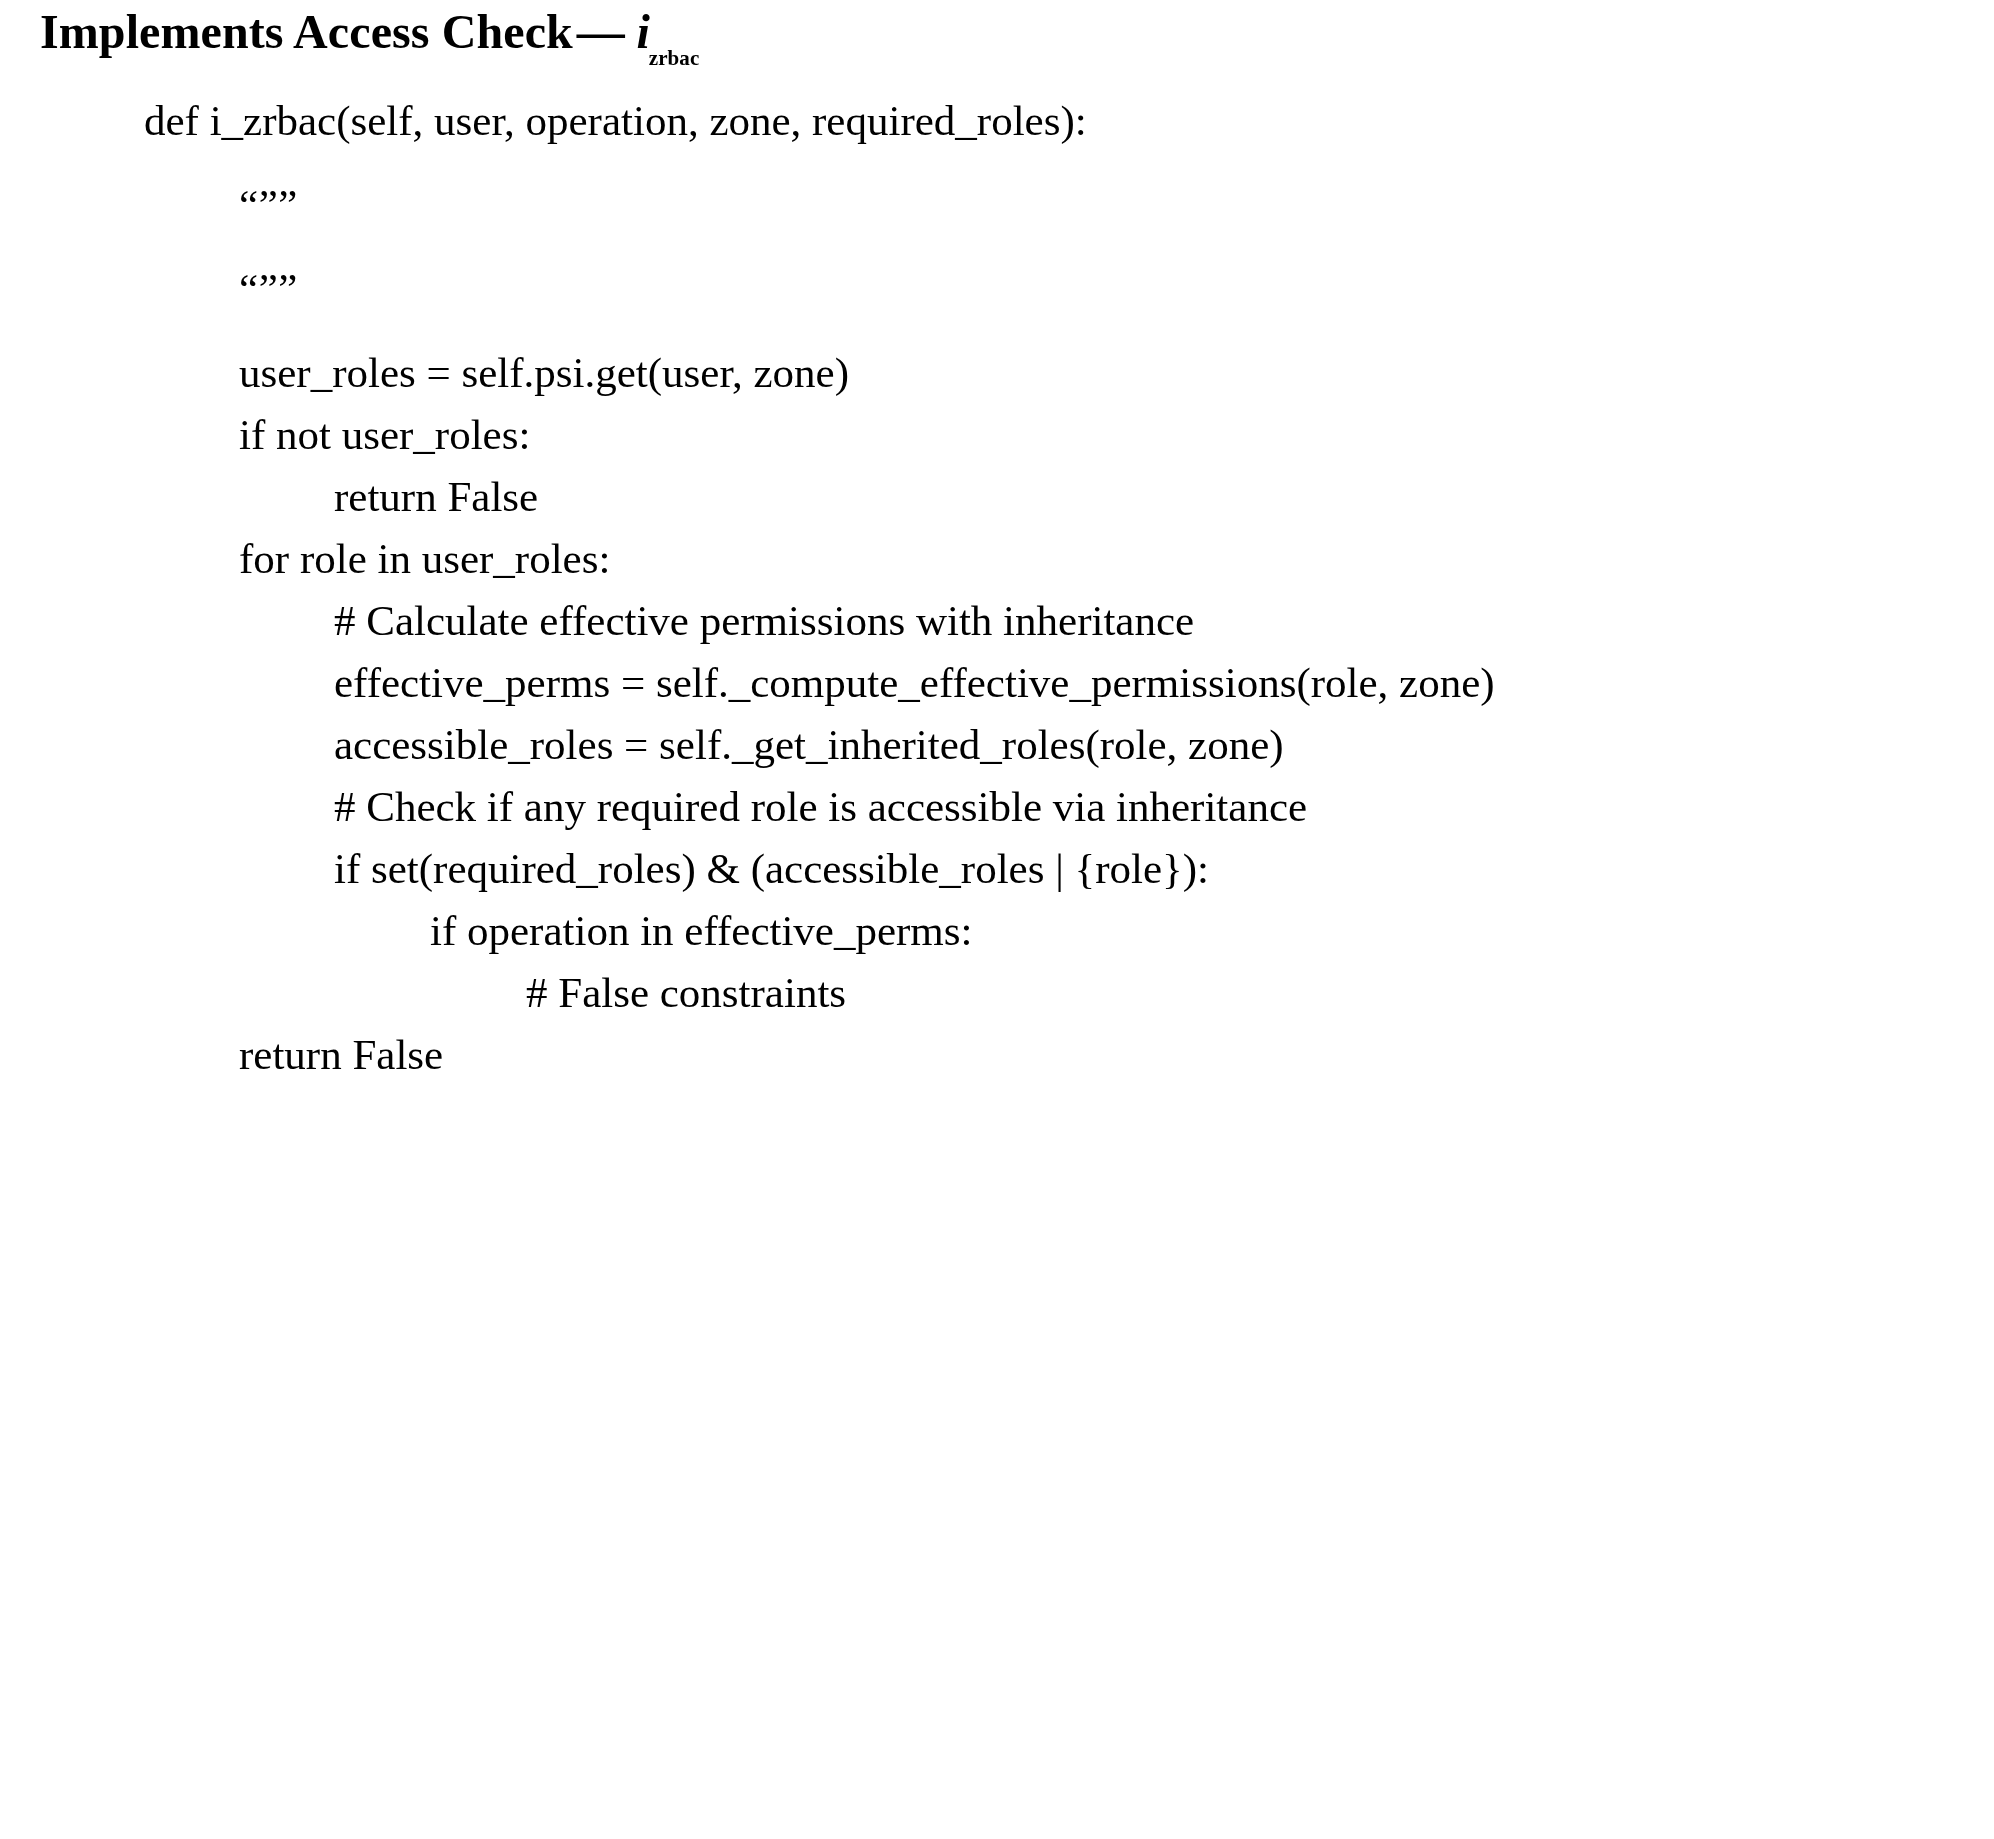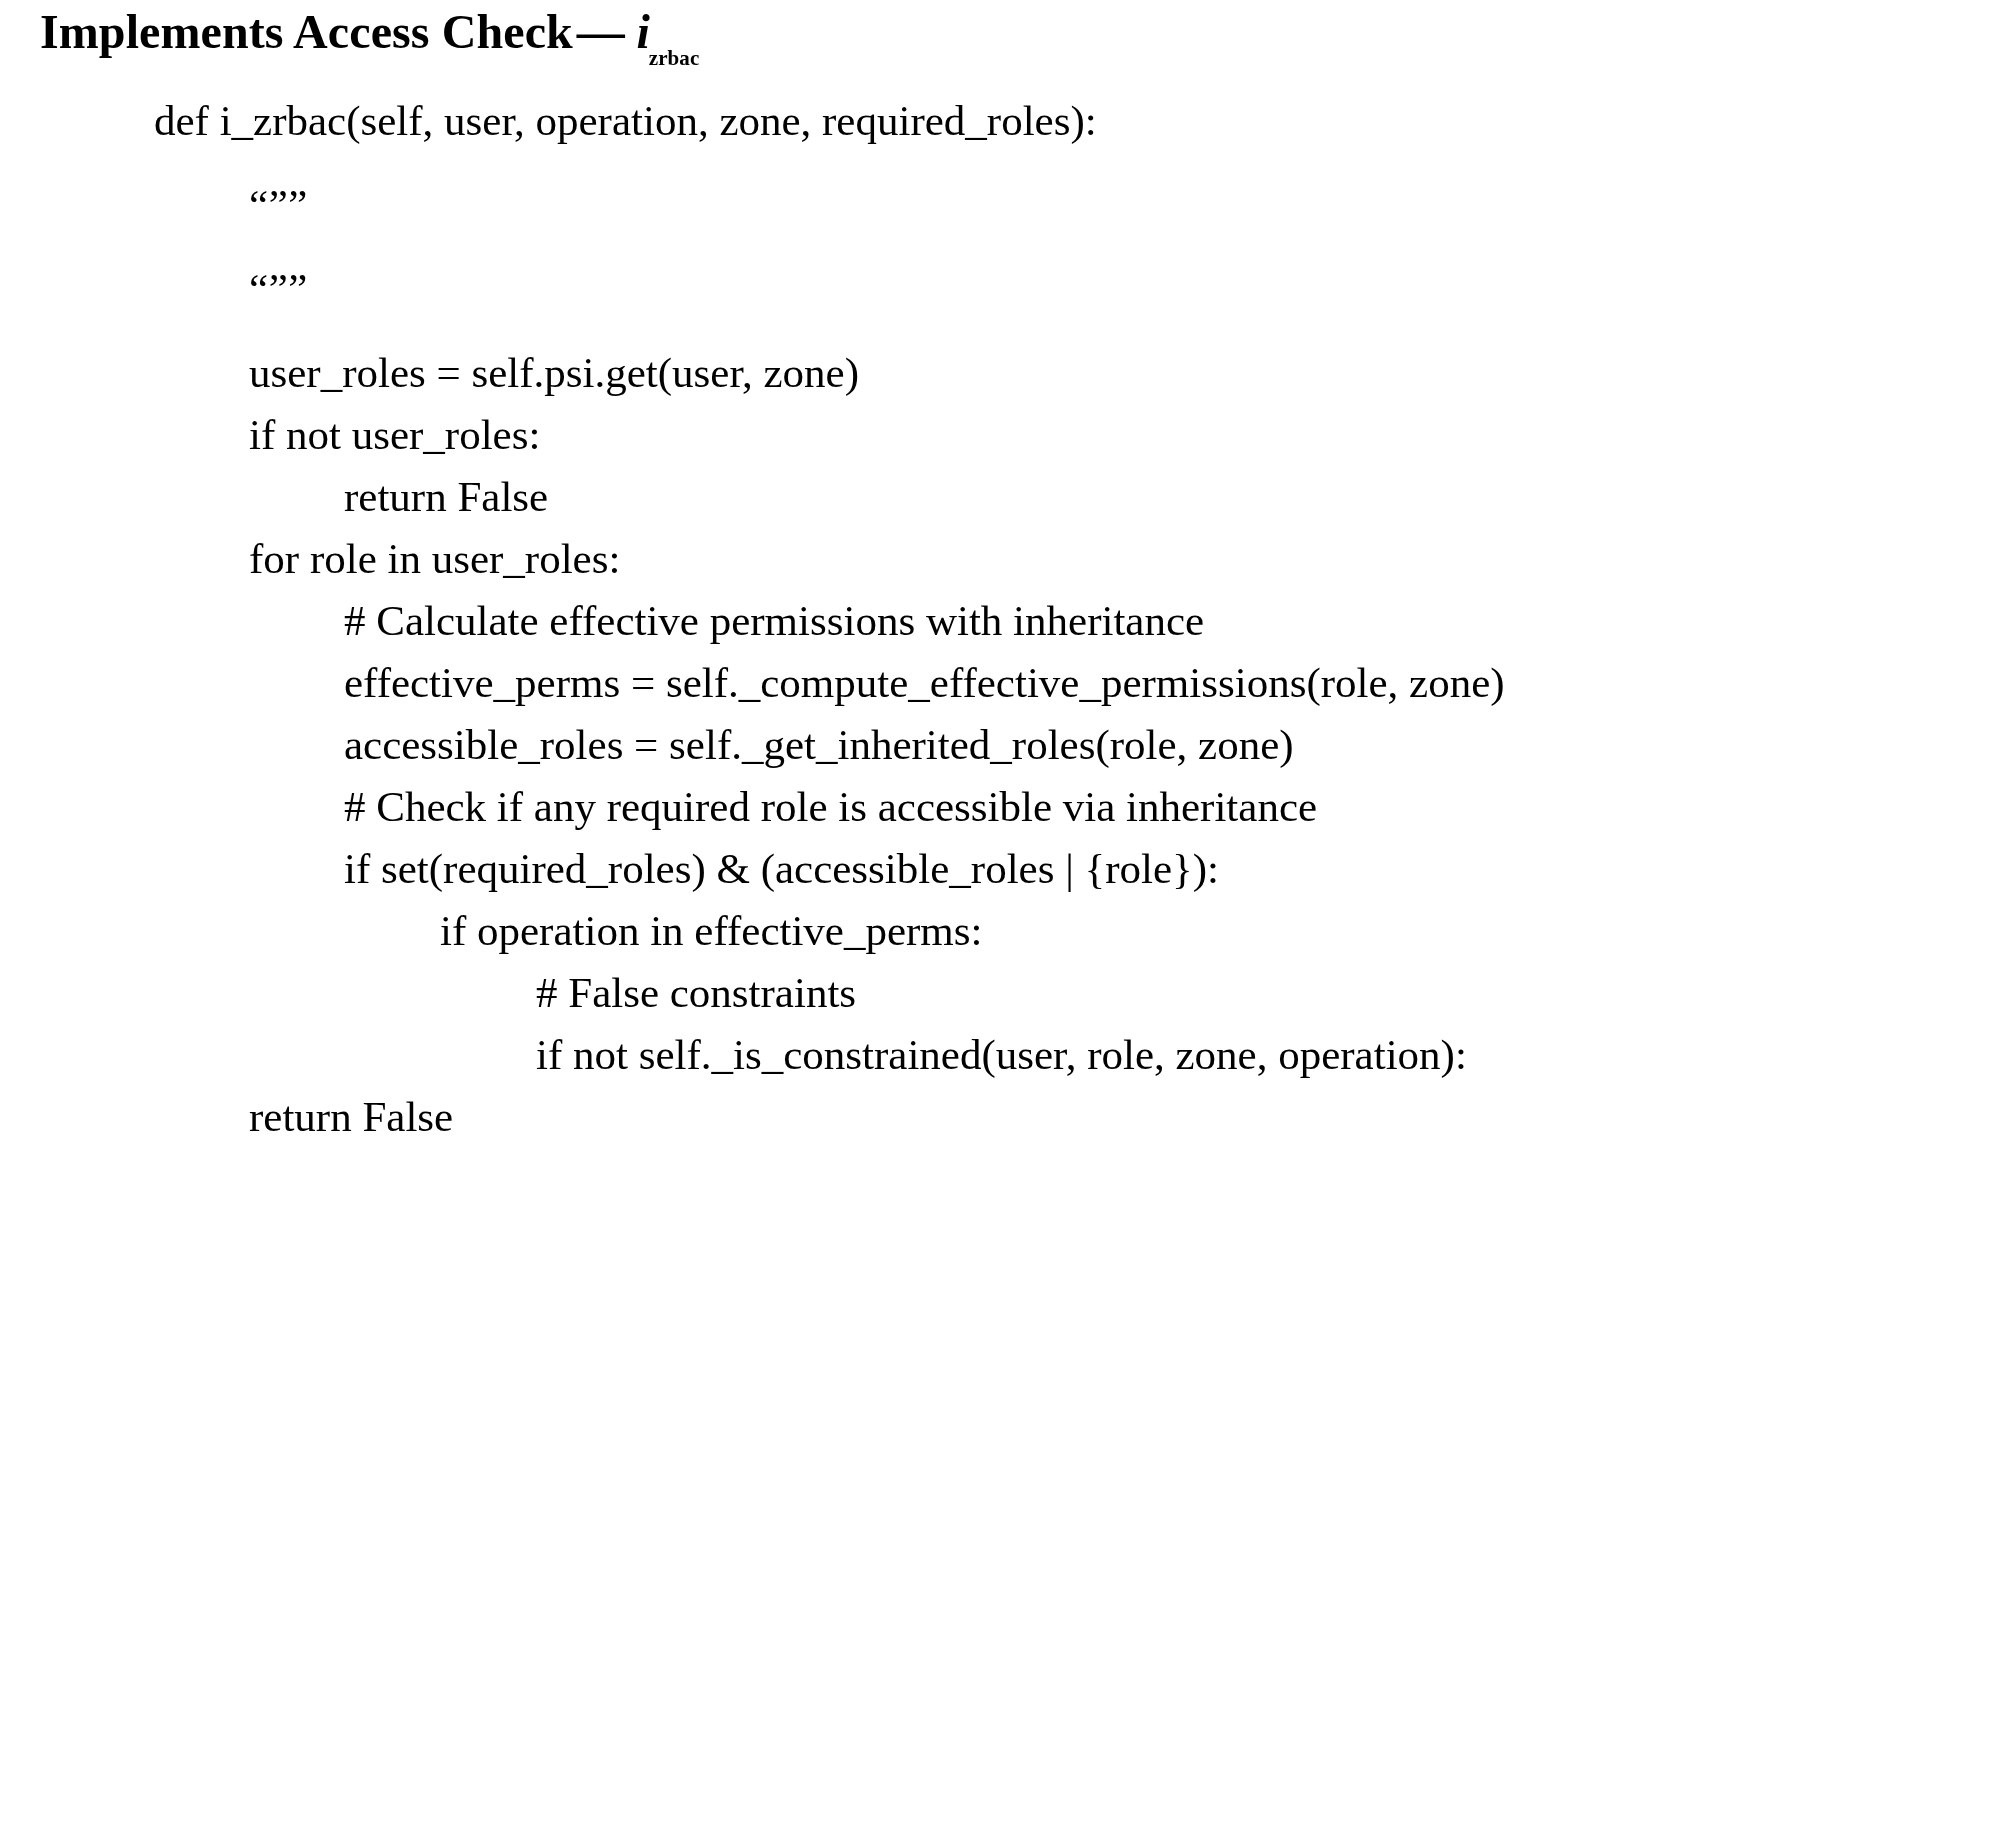--- a/index.html
+++ b/index.html
@@ -59,21 +59,20 @@
     width: 1995px;
   }
   .line {
     position: relative;
     font-size: 43px;
     line-height: 47px;
     white-space: pre;
     height: 47px;
     color: #000000;
     font-weight: normal;
-    padding-left: 10px;
   }
   .line.gap-l { height: 84px; }
   .line.gap-m { height: 73px; }
   .line.gap-s { height: 62px; }
   .line .txt { display: inline-block; }
 
   
   .i0  { padding-left: 144px; }
   .i1  { padding-left: 239px; }
   .i2  { padding-left: 334px; }
@@ -100,18 +99,17 @@
       <div class="line gap-s"><span class="txt i1">if not user_roles:</span></div>
       <div class="line gap-s"><span class="txt i2">return False</span></div>
       <div class="line gap-s"><span class="txt i1">for role in user_roles:</span></div>
       <div class="line gap-s"><span class="txt i2"># Calculate effective permissions with inheritance</span></div>
       <div class="line gap-s"><span class="txt i2">effective_perms = self._compute_effective_permissions(role, zone)</span></div>
       <div class="line gap-s"><span class="txt i2">accessible_roles = self._get_inherited_roles(role, zone)</span></div>
       <div class="line gap-s"><span class="txt i2"># Check if any required role is accessible via inheritance</span></div>
       <div class="line gap-s"><span class="txt i2">if set(required_roles) &amp; (accessible_roles | {role}):</span></div>
       <div class="line gap-s"><span class="txt i3">if operation in effective_perms:</span></div>
       <div class="line gap-s"><span class="txt i4"># False constraints</span></div>
-      <div class="line gap-s"><span class="txt i4">if not self._is_constrained(user, role, zone, operation):</span></div>
       <div class="line gap-s"><span class="txt i1">return False</span></div>
     </div>
 
 </div>
 
 
 </body></html>

